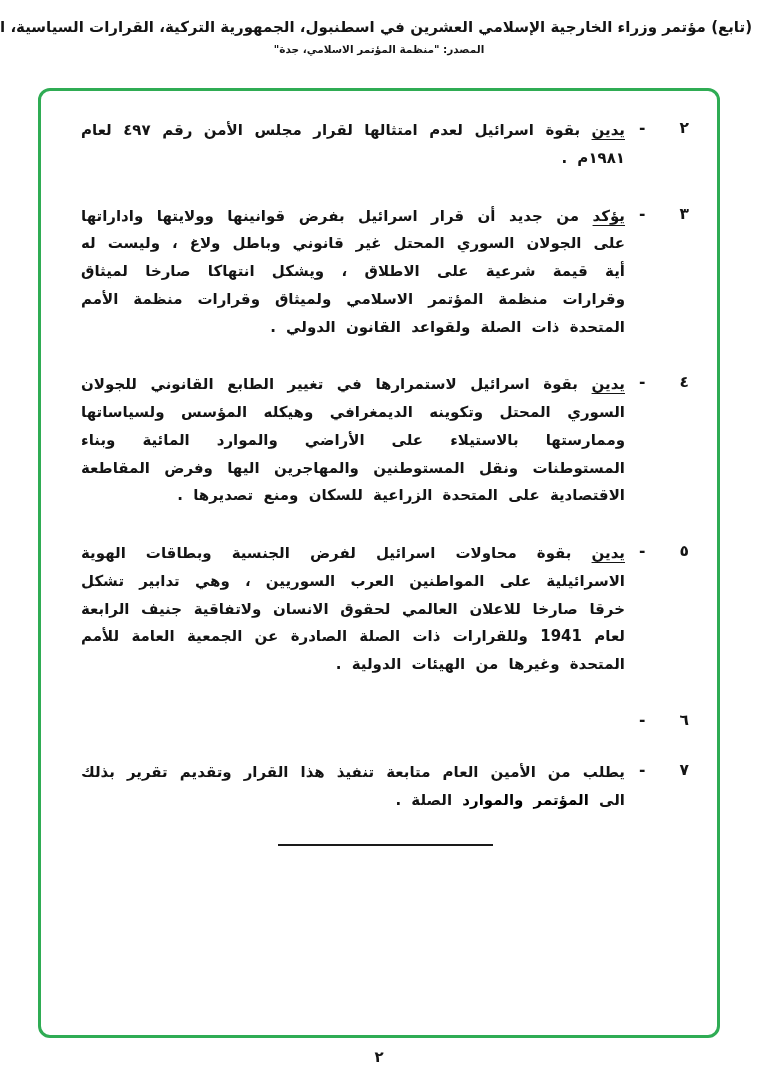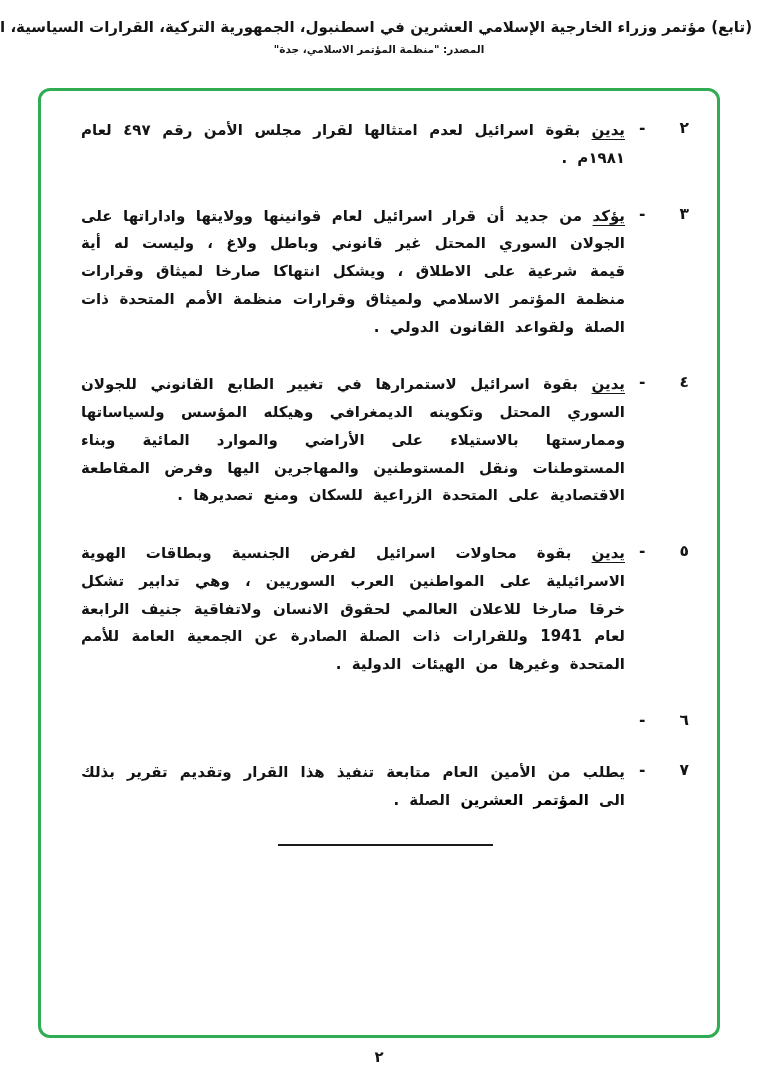--- a/index.html
+++ b/index.html
@@ -114,21 +114,21 @@
       <span>-</span>
     </div>
     <p class="text"><span class="lead">يدين</span><span> بقوة اسرائيل لعدم امتثالها لقرار مجلس الأمن رقم ٤٩٧ لعام ١٩٨١م .</span></p>
   </div>
 
   <div class="item">
     <div class="num">
       <span>٣</span>
       <span>-</span>
     </div>
-    <p class="text"><span class="lead">يؤكد</span><span> من جديد أن قرار اسرائيل لعام قوانينها وولايتها واداراتها على الجولان السوري المحتل غير قانوني وباطل ولاغ ، وليست له أية قيمة شرعية على الاطلاق ، ويشكل انتهاكا صارخا لميثاق وقرارات منظمة المؤتمر الاسلامي ولميثاق وقرارات منظمة الأمم المتحدة ذات الصلة ولقواعد القانون الدولي .</span></p>
+    <p class="text"><span class="lead">يؤكد</span><span> من جديد أن قرار اسرائيل بفرض قوانينها وولايتها واداراتها على الجولان السوري المحتل غير قانوني وباطل ولاغ ، وليست له أية قيمة شرعية على الاطلاق ، ويشكل انتهاكا صارخا لميثاق وقرارات منظمة المؤتمر الاسلامي ولميثاق وقرارات منظمة الأمم المتحدة ذات الصلة ولقواعد القانون الدولي .</span></p>
   </div>
 
   <div class="item">
     <div class="num">
       <span>٤</span>
       <span>-</span>
     </div>
     <p class="text"><span class="lead">يدين</span><span> بقوة اسرائيل لاستمرارها في تغيير الطابع القانوني للجولان السوري المحتل وتكوينه الديمغرافي وهيكله المؤسس ولسياساتها وممارستها بالاستيلاء على الأراضي والموارد المائية وبناء المستوطنات ونقل المستوطنين والمهاجرين اليها وفرض المقاطعة الاقتصادية على المتحدة الزراعية للسكان ومنع تصديرها .</span></p>
   </div>
 
@@ -145,21 +145,21 @@
       <span>٦</span>
       <span>-</span>
     </div>
   </div>
 
   <div class="item">
     <div class="num">
       <span>٧</span>
       <span>-</span>
     </div>
-    <p class="text"><span>يطلب من الأمين العام متابعة تنفيذ هذا القرار وتقديم تقرير بذلك الى </span><span class="bold-part">المؤتمر العشرين</span><span> الصلة .</span></p>
+    <p class="text"><span>يطلب من الأمين العام متابعة تنفيذ هذا القرار وتقديم تقرير بذلك الى </span><span class="bold-part">المؤتمر والموارد</span><span> الصلة .</span></p>
   </div>
 
   <div class="end-rule"></div>
 
 </main>
 
 <footer class="page-footer">
   <span class="page-num">٢</span>
 </footer>
 

